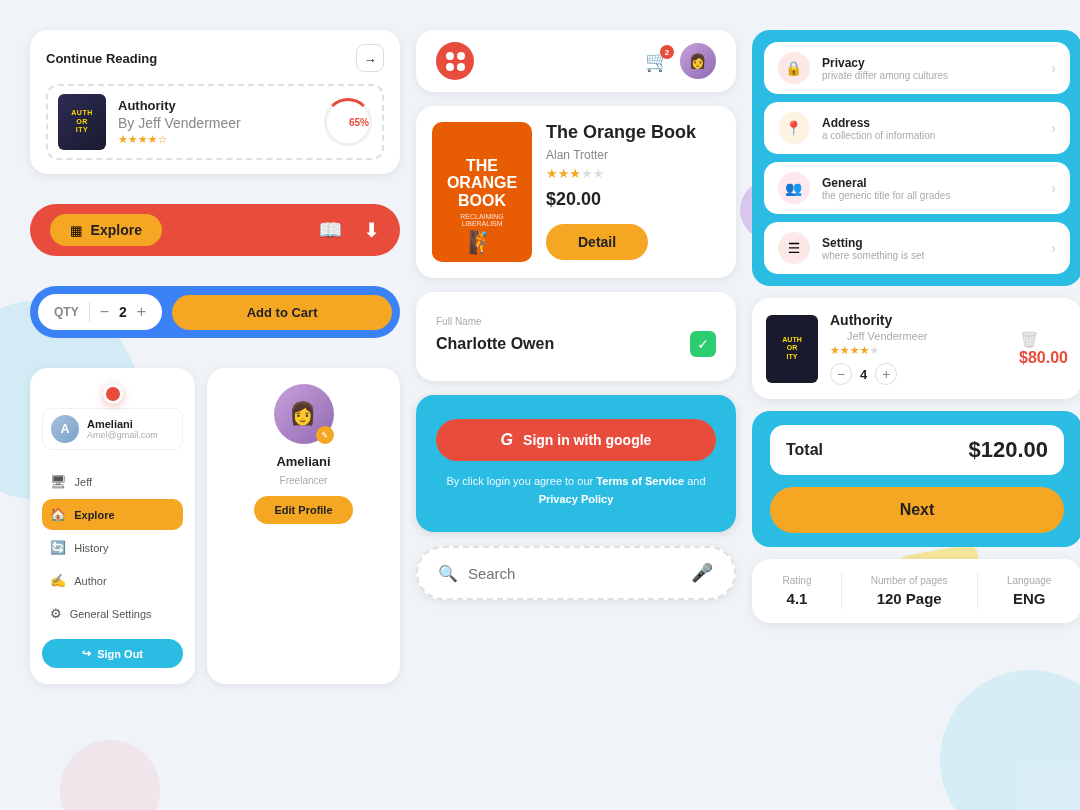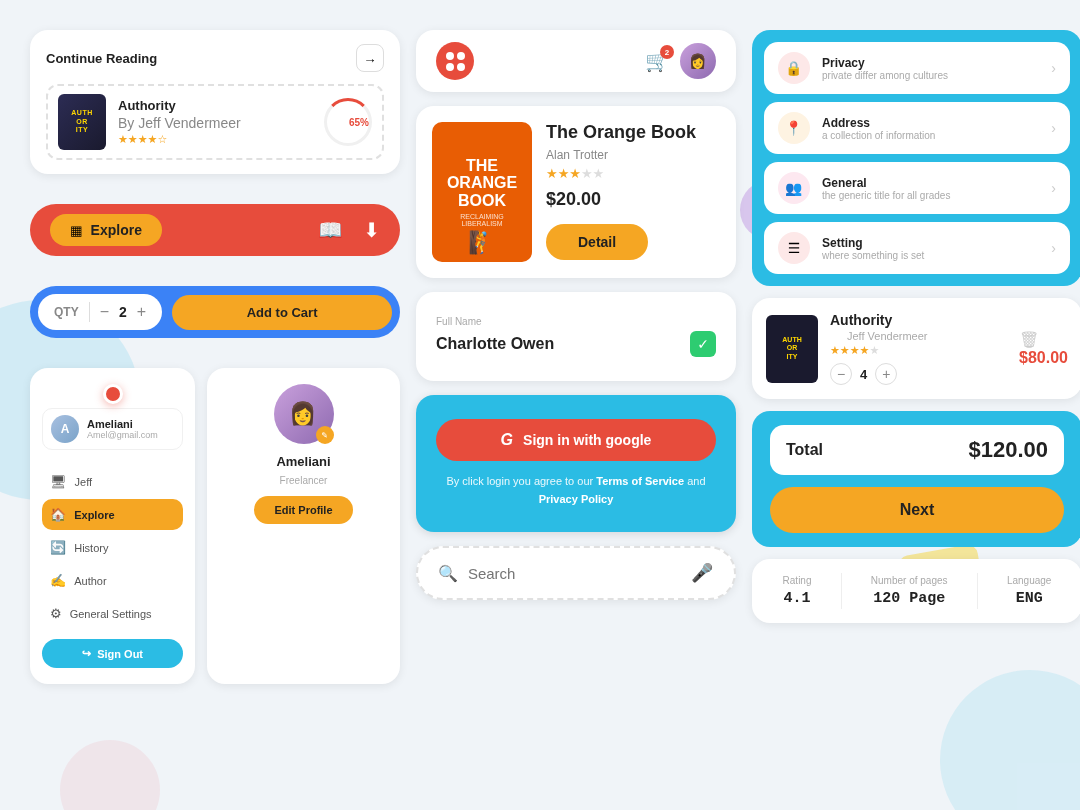--- a/index.html
+++ b/index.html
@@ -747,21 +747,20 @@
       gap: 4px;
     }
     .stat-label {
       font-size: 10px;
       color: #aaa;
     }
     .stat-value {
       font-size: 15px;
       font-weight: 800;
       color: #222;
-      font-family: Liberation Mono, monospace;
     }
     .stat-divider {
       width: 1px;
       height: 36px;
       background: #eee;
     }
 
     
     .bg-blue-left {
       position: absolute;

